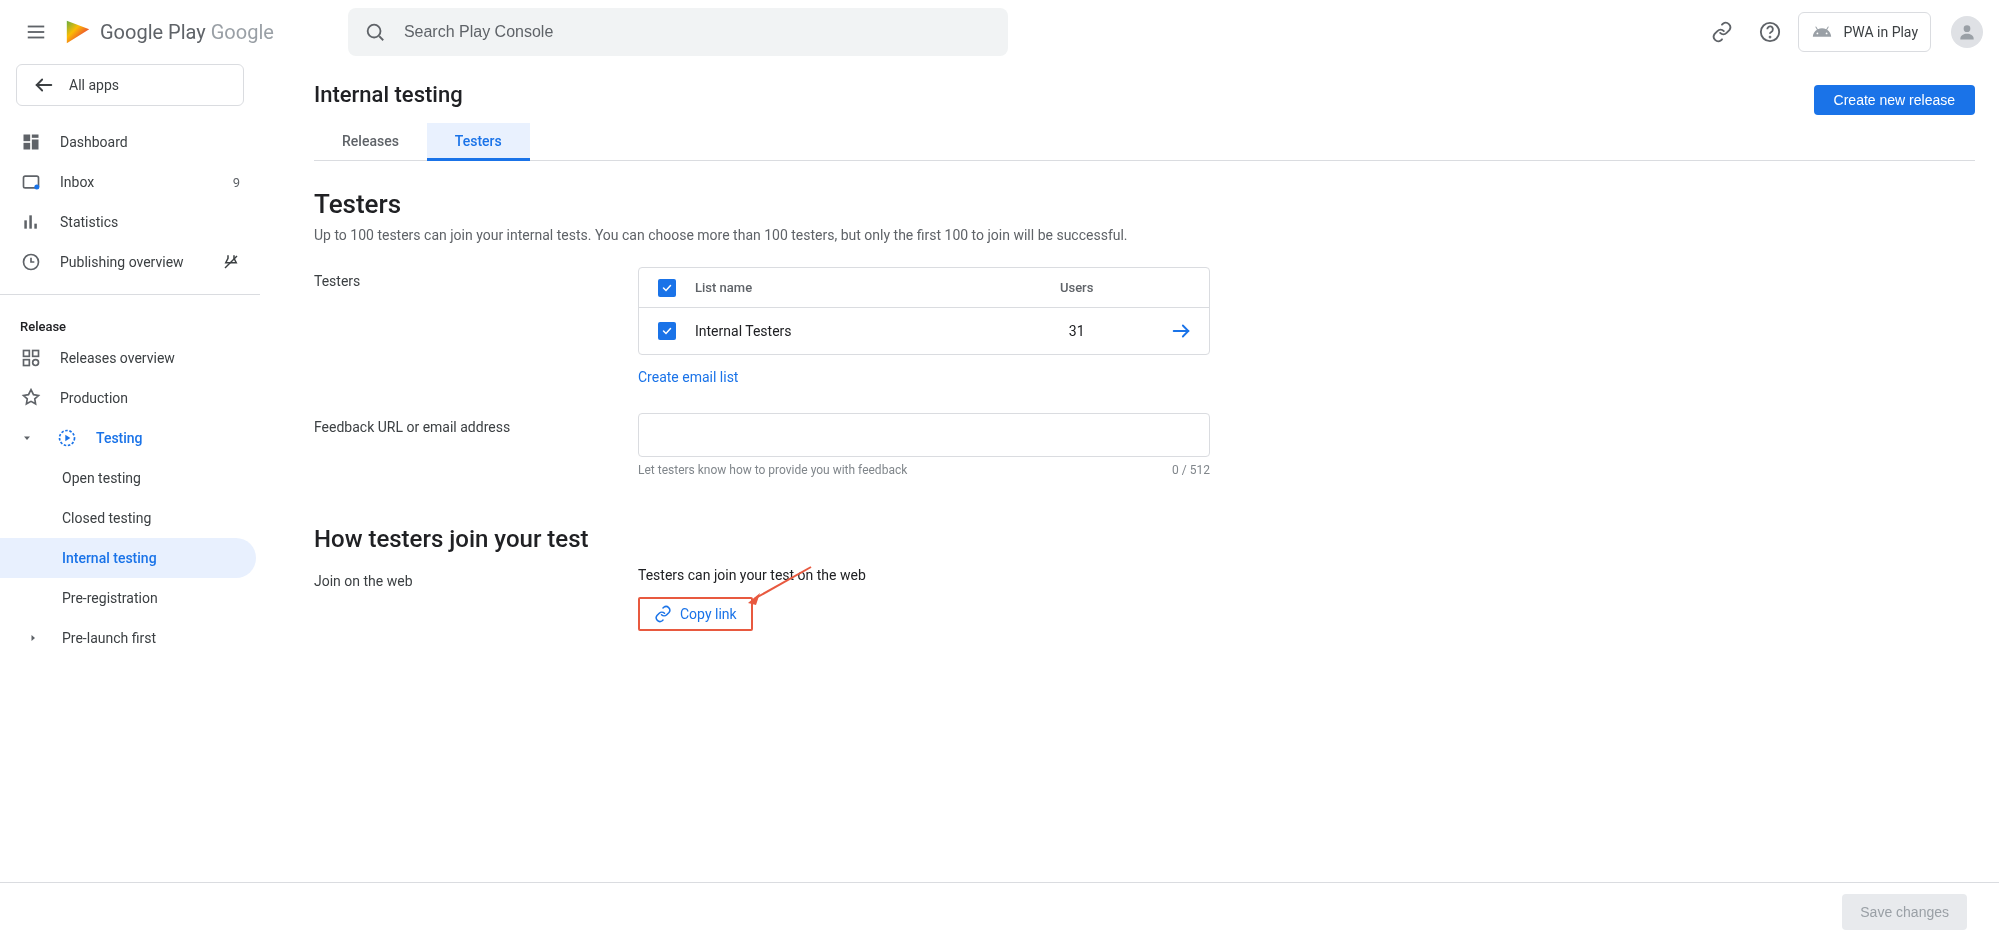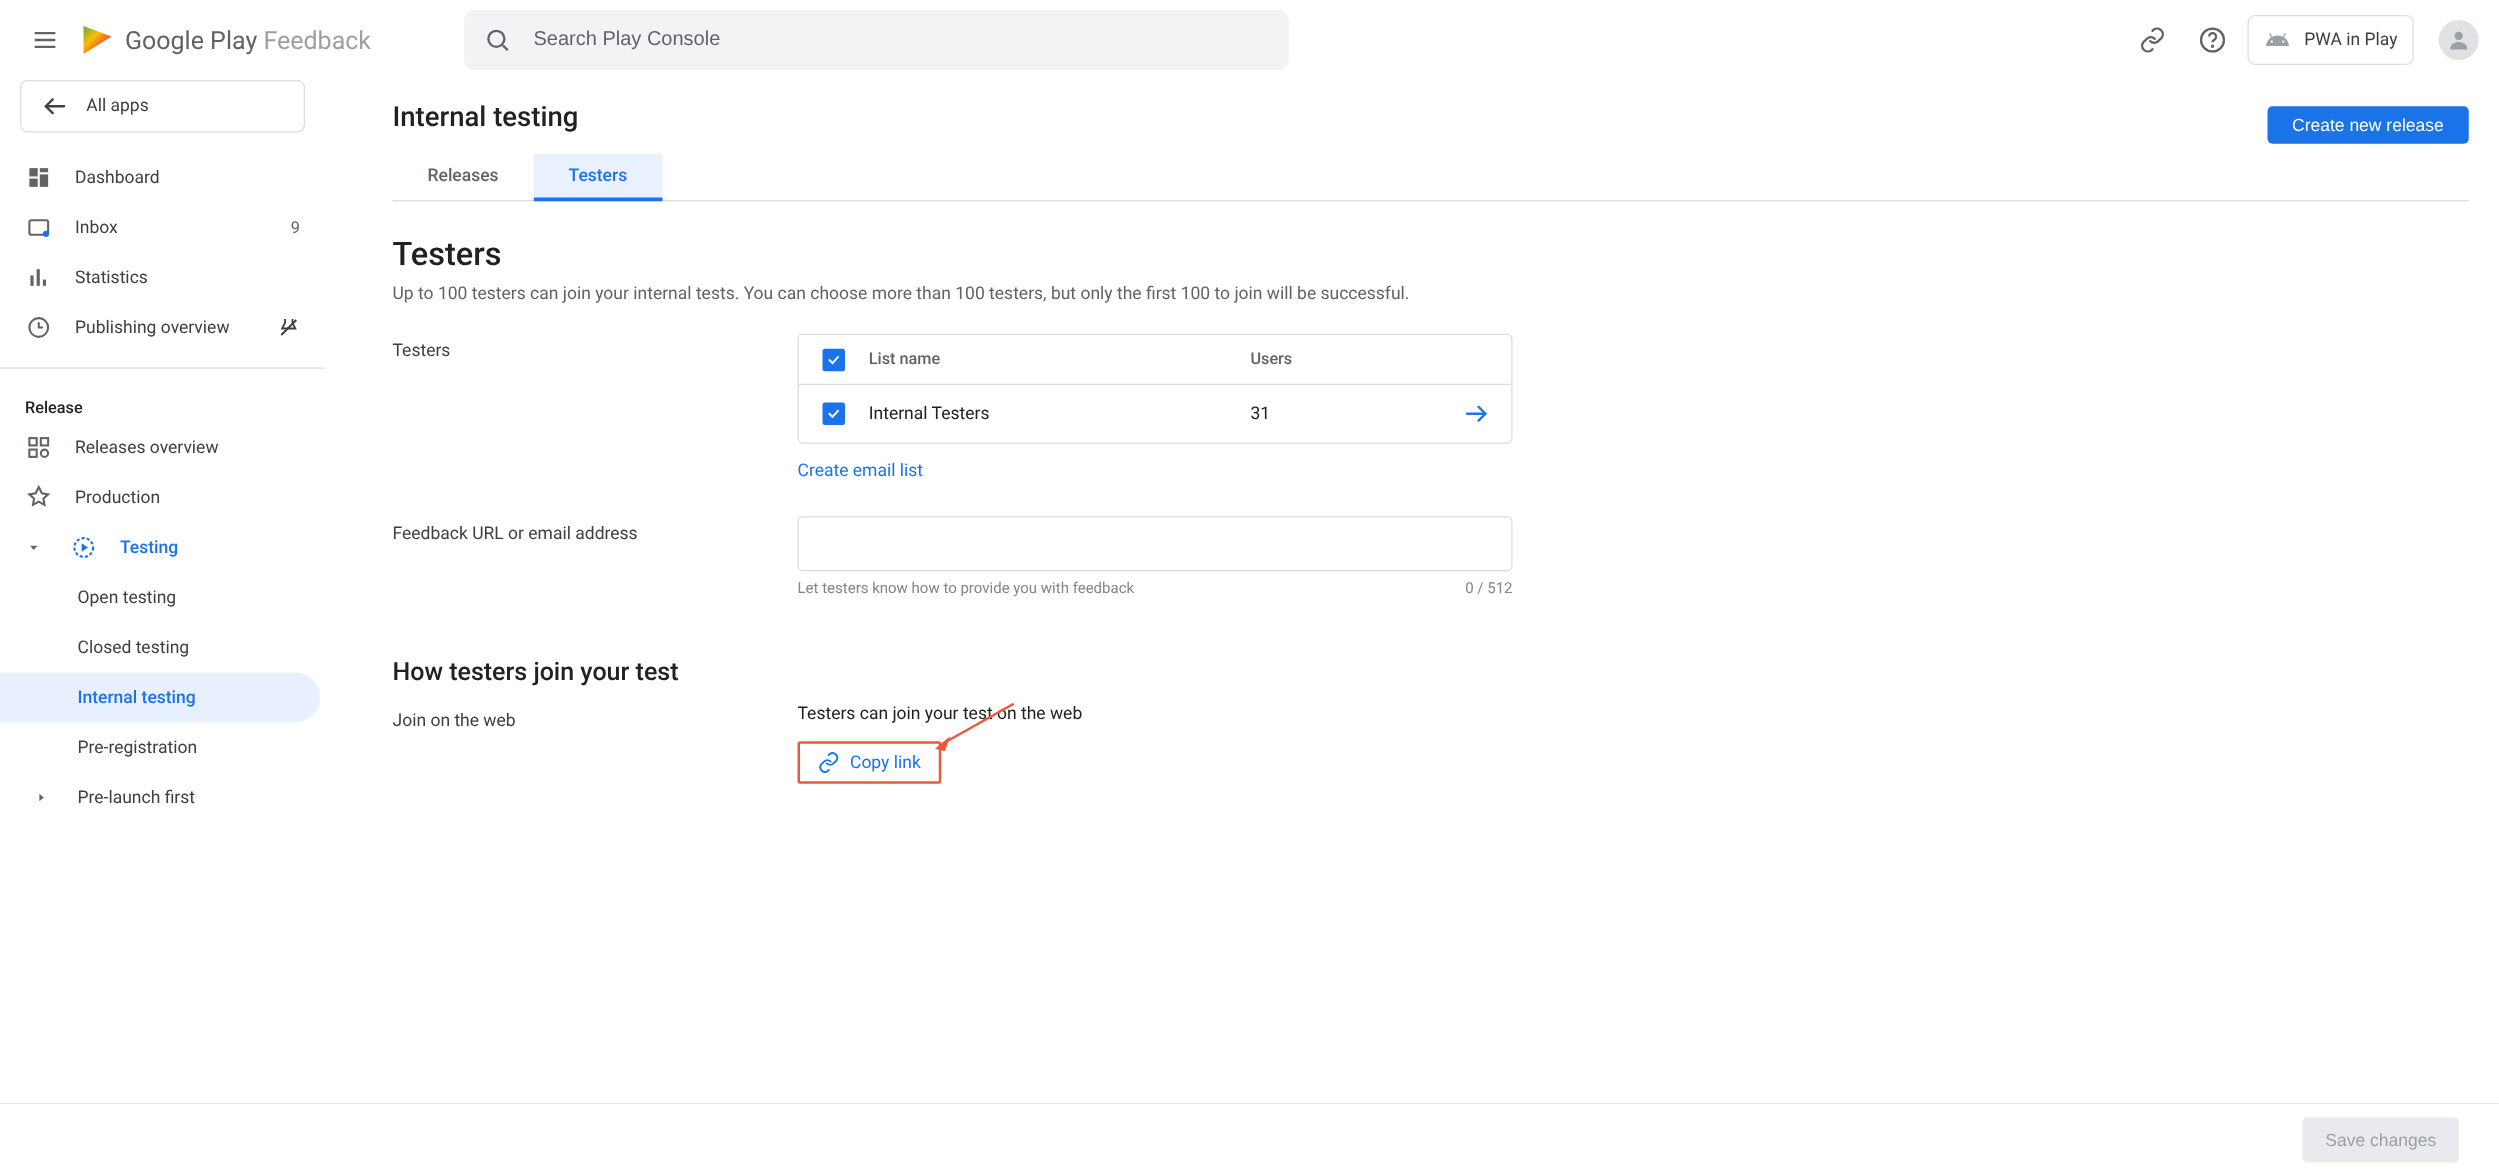--- a/index.html
+++ b/index.html
@@ -142,36 +142,36 @@
   .form-row { display: flex; align-items: flex-start; margin-bottom: 28px; }
   .form-label { width: 296px; flex-shrink: 0; color: var(--g-grey-600); font-size: 14px; padding-top: 6px;}
   .form-body { flex: 0 0 600px; display: flex; flex-direction: column; padding-left: 28px; }
   
   .t-table { border: 1px solid var(--g-border); border-radius: 4px; overflow: hidden; font-size: 14px;}
   .t-row { display: flex; align-items: center; height: 40px; }
   .t-row.header { color: var(--g-grey-500); font-size: 13px; font-weight: 500; border-bottom: 1px solid var(--g-border);}
   .t-row.body { height: 46px; }
   .t-cell.chk { width: 56px; display:flex; justify-content:center; }
   .t-cell.name { flex: 2; }
-  .t-cell.users { flex: 1; }
+  .t-cell.users { flex: 1; text-align: center; }
   .t-cell.act { width: 56px; display:flex; justify-content:center; }
   .chkbox {
     width: 18px; height: 18px; background: var(--g-blue); border-radius: 2px;
     display: inline-flex; align-items: center; justify-content: center;
   }
   .chkbox svg { stroke: #fff; }
   .link-action { color: var(--g-blue); font-size: 14px; margin-top: 14px; cursor: pointer; display:inline-block;}
   
   .text-input {
     width: 100%; height: 44px; border: 1px solid var(--g-border);
     border-radius: 4px; padding: 0 12px; font-size: 14px; outline: none;
   }
   .helper { display:flex; justify-content:space-between; color:#80868b; font-size:12px; margin-top:6px;}
   
-  .join-title { font-size: 20px; font-weight: 500; margin: 20px 0 14px 30px; }
+  .join-title { font-size: 24px; font-weight: 500; margin: 20px 0 14px 30px; }
   
   .copy-wrap {
     display:inline-flex; align-items:center; gap:8px;
     border: 2px solid #e8593f; border-radius: 2px;
     padding: 6px 14px; color: var(--g-blue); font-size: 14px; cursor:pointer;
     margin-top: 14px;
   }
   .arrow-annot {
     position: absolute; width: 70px; height: 40px; pointer-events: none;
   }
@@ -197,21 +197,21 @@
     <svg width="22" height="22" viewBox="0 0 24 24" fill="none" stroke="currentColor" stroke-width="2">
         <line x1="3" y1="6" x2="21" y2="6"></line>
         <line x1="3" y1="12" x2="21" y2="12"></line>
         <line x1="3" y1="18" x2="21" y2="18"></line>
       </svg>
   </div>
   <div class="brand">
     <div class="brand-logo"></div>
     <div class="brand-text">
       <span>Google Play</span>
-      <span class="c2">Feedback</span>
+      <span class="c2">Google</span>
     </div>
   </div>
   <div class="search">
     <span>
       <svg width="22" height="22" viewBox="0 0 24 24" fill="none" stroke="currentColor" stroke-width="2">
           <circle cx="11" cy="11" r="7"></circle>
           <line x1="21" y1="21" x2="16.65" y2="16.65"></line>
         </svg>
     </span>
     <input type="text" placeholder="Search Play Console" style="">

